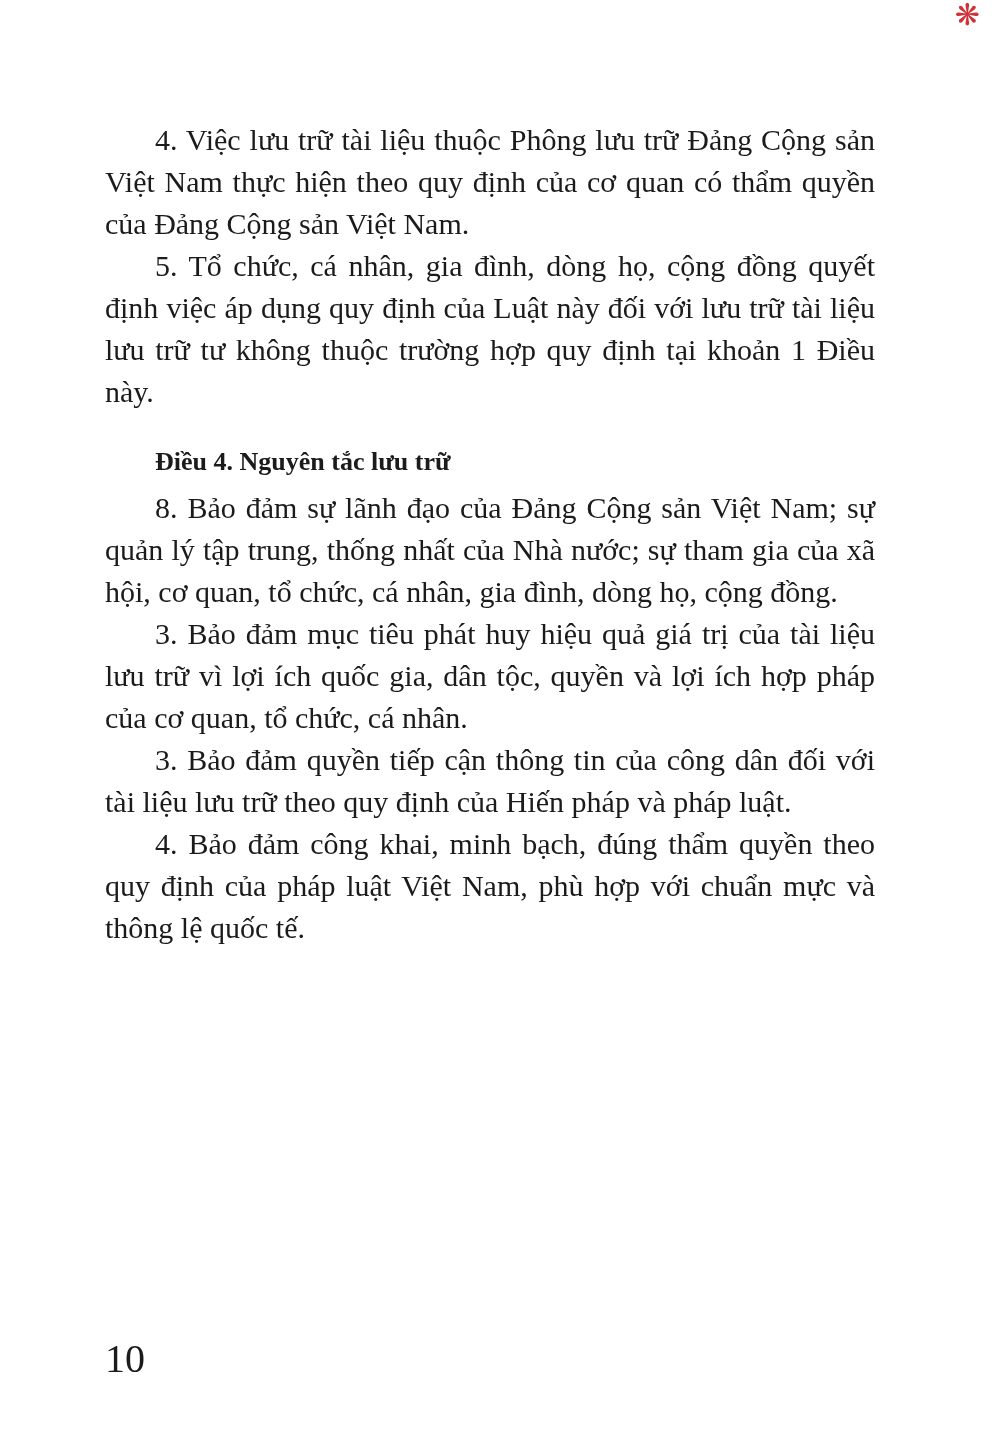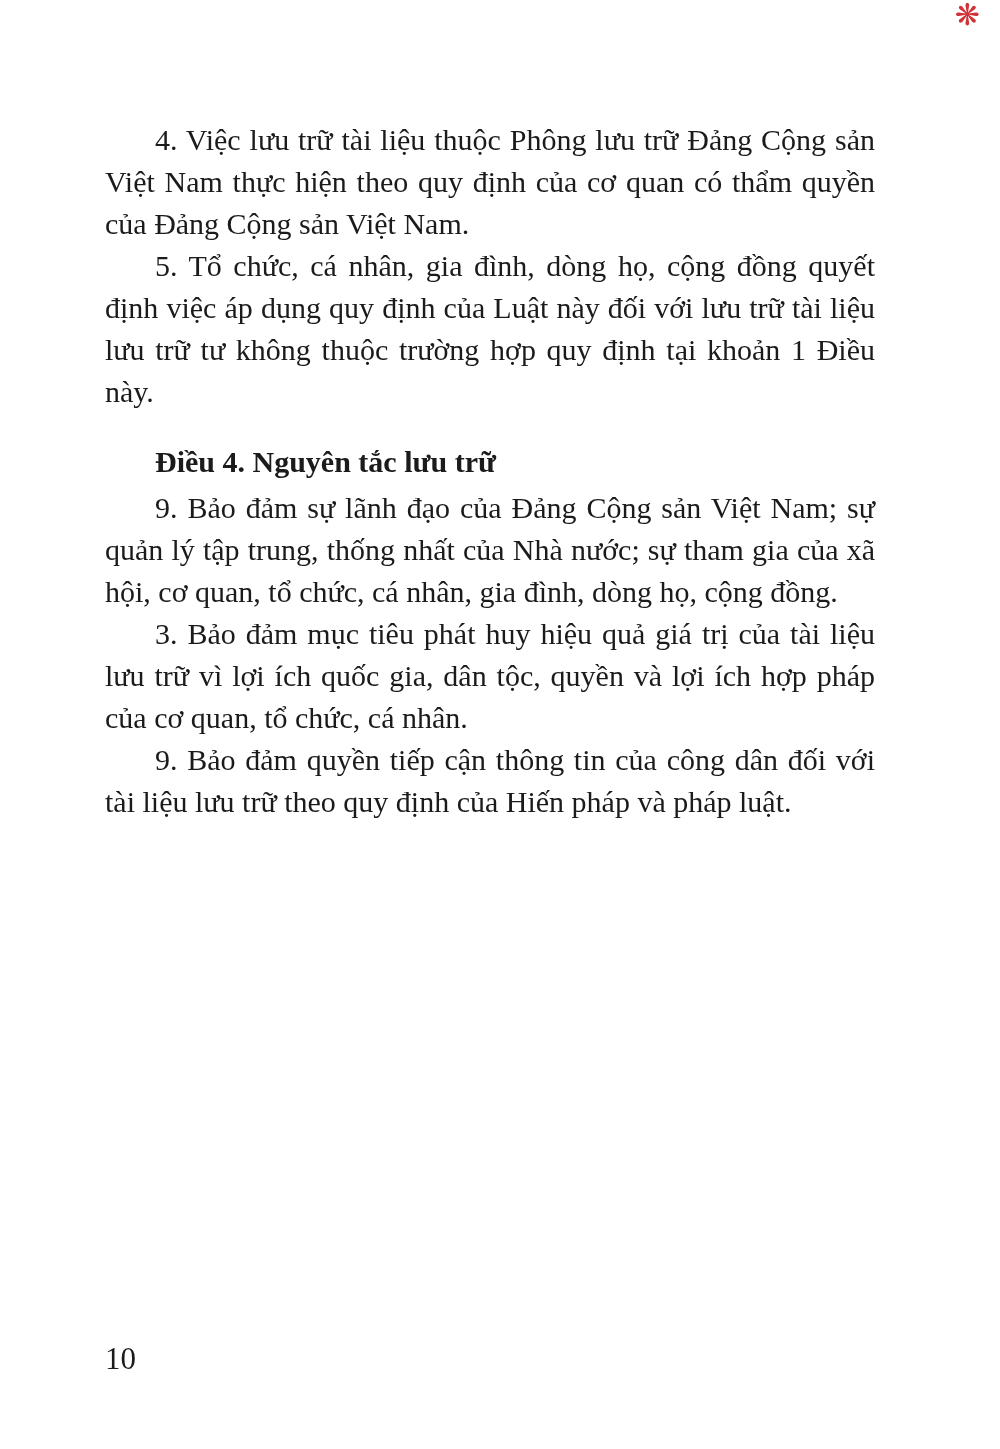--- a/index.html
+++ b/index.html
@@ -34,42 +34,43 @@
     text-align: justify;
   }
   .content p {
     margin: 0;
     text-indent: 50px;
   }
   .content .heading {
     margin: 28px 0 4px 0;
     text-indent: 50px;
     font-weight: bold;
-    font-size: 30px;
+    font-size: 26px;
     line-height: 42px;
   }
   .page-number {
     position: absolute;
     left: 105px;
     top: 1338px;
-    font-size: 31px;
+    font-size: 40px;
     line-height: 42px;
   }
 </style>
 </head>
 <body>
 
 <div class="page" style="color: rgb(27, 27, 27); background: rgb(255, 255, 255);">
 
   <span class="ornament" style="color: rgb(208, 50, 56);">❋</span>
 
   <main class="content">
     <p>4. Việc lưu trữ tài liệu thuộc Phông lưu trữ Đảng Cộng sản Việt Nam thực hiện theo quy định của cơ quan có thẩm quyền của Đảng Cộng sản Việt Nam.</p>
     <p>5. Tổ chức, cá nhân, gia đình, dòng họ, cộng đồng quyết định việc áp dụng quy định của Luật này đối với lưu trữ tài liệu lưu trữ tư không thuộc trường hợp quy định tại khoản 1 Điều này.</p>
     <p class="heading">Điều 4. Nguyên tắc lưu trữ</p>
-    <p>9. Bảo đảm sự lãnh đạo của Đảng Cộng sản Việt Nam; sự quản lý tập trung, thống nhất của Nhà nước; sự tham gia của xã hội, cơ quan, tổ chức, cá nhân, gia đình, dòng họ, cộng đồng.</p>
+    <p>8. Bảo đảm sự lãnh đạo của Đảng Cộng sản Việt Nam; sự quản lý tập trung, thống nhất của Nhà nước; sự tham gia của xã hội, cơ quan, tổ chức, cá nhân, gia đình, dòng họ, cộng đồng.</p>
     <p>3. Bảo đảm mục tiêu phát huy hiệu quả giá trị của tài liệu lưu trữ vì lợi ích quốc gia, dân tộc, quyền và lợi ích hợp pháp của cơ quan, tổ chức, cá nhân.</p>
-    <p>9. Bảo đảm quyền tiếp cận thông tin của công dân đối với tài liệu lưu trữ theo quy định của Hiến pháp và pháp luật.</p>
+    <p>3. Bảo đảm quyền tiếp cận thông tin của công dân đối với tài liệu lưu trữ theo quy định của Hiến pháp và pháp luật.</p>
+    <p>4. Bảo đảm công khai, minh bạch, đúng thẩm quyền theo quy định của pháp luật Việt Nam, phù hợp với chuẩn mực và thông lệ quốc tế.</p>
   </main>
 
   <div class="page-number">10</div>
 
 </div>
 
 </body></html>

